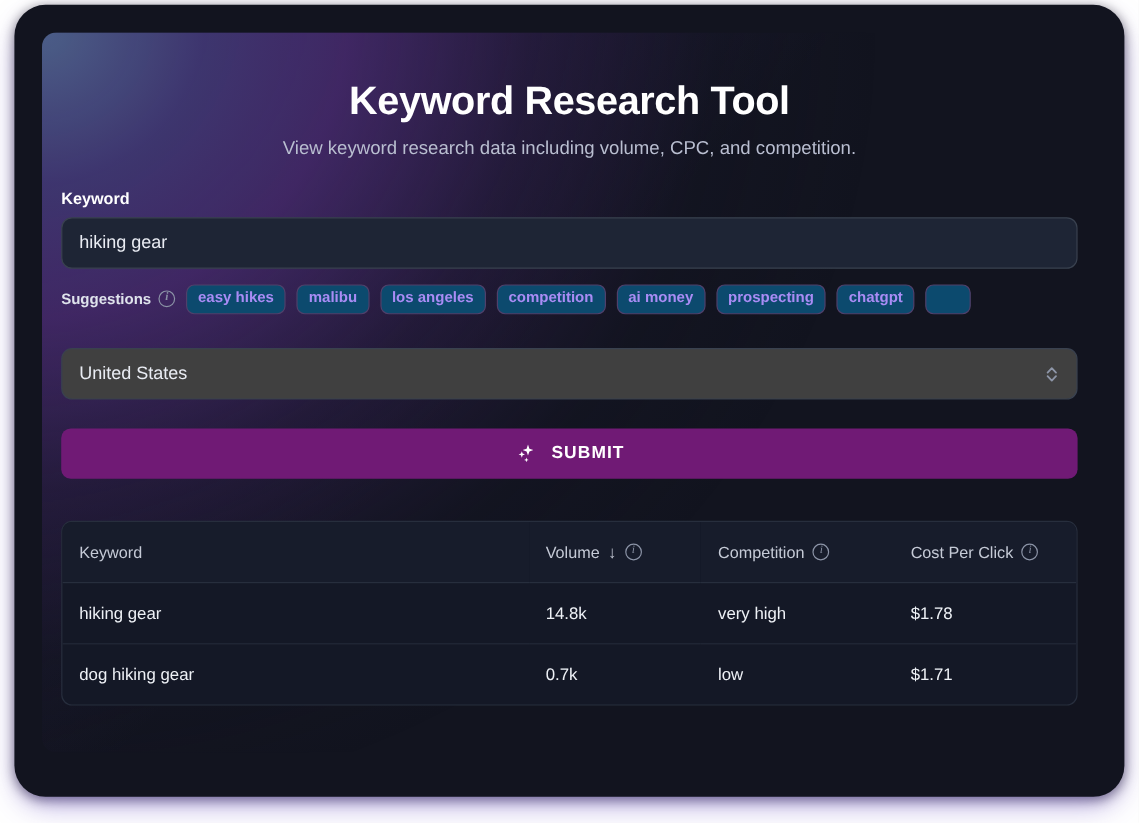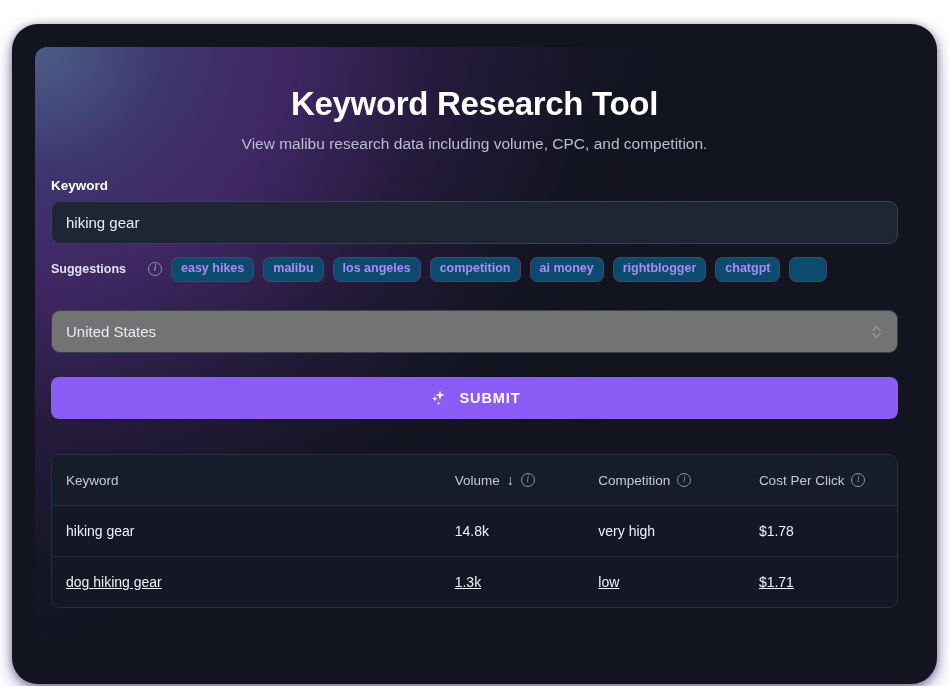--- a/index.html
+++ b/index.html
@@ -16,21 +16,21 @@
     position: relative;
     width: 949px;
     height: 686px;
     background: #ffffff;
   }
 
   
   .app-shell {
     position: absolute;
     left: 12px;
-    top: 24px;
+    top: 4px;
     width: 925px;
     height: 660px;
     background: #12141f;
     border-radius: 26px;
     box-shadow: 0 10px 26px -6px rgba(90, 60, 190, 0.55),
                 0 2px 10px rgba(0,0,0,0.5);
     overflow: hidden;
   }
 
   
@@ -108,21 +108,21 @@
     align-items: center;
     gap: 9px;
     margin-top: 12px;
     height: 26px;
     overflow: hidden;
     white-space: nowrap;
   }
   .suggest-label {
     display: flex;
     align-items: center;
-    gap: 22px;
+    gap: 6px;
     color: #dfe3ec;
     font-size: 12.5px;
     font-weight: bold;
     flex: 0 0 auto;
   }
   .info-icon {
     display: inline-flex;
     align-items: center;
     justify-content: center;
     width: 14px;
@@ -151,21 +151,21 @@
     align-items: center;
   }
 
   .spacer-lg { height: 28px; }
 
   
   .select-wrap { position: relative; }
   .select-box {
     width: 100%;
     height: 43px;
-    background: #737373;
+    background: #404040;
     border: 1px solid #39414f;
     border-radius: 9px;
     color: #e9ecf3;
     font-size: 15px;
     display: flex;
     align-items: center;
     padding: 0 14px;
   }
   .select-chevrons {
     position: absolute;
@@ -176,21 +176,21 @@
     flex-direction: column;
     gap: 2px;
     color: #8e96a8;
   }
 
   
   .submit-btn {
     margin-top: 24px;
     width: 100%;
     height: 42px;
-    background: #8b5cf6;
+    background: #701a75;
     border: none;
     border-radius: 8px;
     color: #ffffff;
     font-size: 14.5px;
     font-weight: bold;
     letter-spacing: 0.9px;
     font-family: "Liberation Sans", sans-serif;
     display: flex;
     align-items: center;
     justify-content: center;
@@ -221,56 +221,56 @@
   .th-inner { display: inline-flex; align-items: center; gap: 7px; }
   .sort-arrow { color: #c5cad6; font-size: 14px; }
 
   tbody td {
     color: #eef1f6;
     font-size: 14px;
     padding: 17px 14px;
     border-bottom: 1px solid #232a38;
     white-space: nowrap;
   }
-  tbody tr:last-child td { border-bottom: none; text-decoration: underline; }
+  tbody tr:last-child td { border-bottom: none; }
 
   col.c-keyword { width: 46%; }
   col.c-volume { width: 17%; }
   col.c-comp { width: 19%; }
   col.c-cpc { width: 18%; }
 </style>
 </head>
 <body>
 
 <div id="app">
   <div class="app-shell">
 
     <div class="hero"></div>
 
     <div class="content">
 
       <div class="hero-title">Keyword Research Tool</div>
-      <div class="hero-sub">View malibu research data including volume, CPC, and competition.</div>
+      <div class="hero-sub">View keyword research data including volume, CPC, and competition.</div>
 
       <div class="form-area">
 
         <div class="field-label">Keyword</div>
         <input class="text-input" type="text" value="hiking gear" style="">
 
         <div class="suggest-row">
           <span class="suggest-label">
             <span>Suggestions</span>
             <span class="info-icon">i</span>
           </span>
           <span class="chip">easy hikes</span>
           <span class="chip">malibu</span>
           <span class="chip">los angeles</span>
           <span class="chip">competition</span>
           <span class="chip">ai money</span>
-          <span class="chip">rightblogger</span>
+          <span class="chip">prospecting</span>
           <span class="chip">chatgpt</span>
           <span class="chip">&nbsp;&nbsp;&nbsp;&nbsp;&nbsp;</span>
         </div>
 
         <div class="spacer-lg"></div>
 
         <div class="select-wrap">
           <div class="select-box">
             <span>United States</span>
           </div>
@@ -331,21 +331,21 @@
             </thead>
             <tbody>
               <tr>
                 <td>hiking gear</td>
                 <td>14.8k</td>
                 <td>very high</td>
                 <td>$1.78</td>
               </tr>
               <tr>
                 <td>dog hiking gear</td>
-                <td>1.3k</td>
+                <td>0.7k</td>
                 <td>low</td>
                 <td>$1.71</td>
               </tr>
             </tbody>
           </table>
         </div>
 
       </div>
     </div>
   </div>

